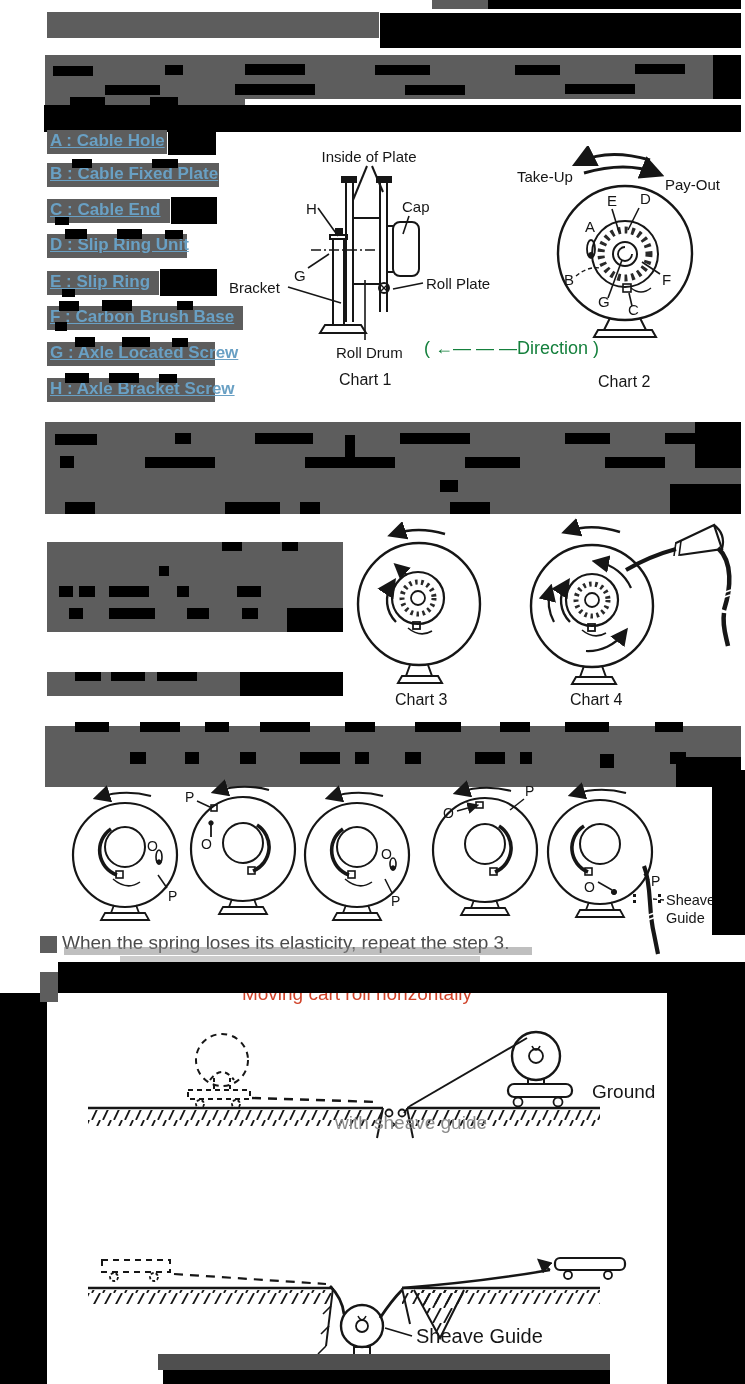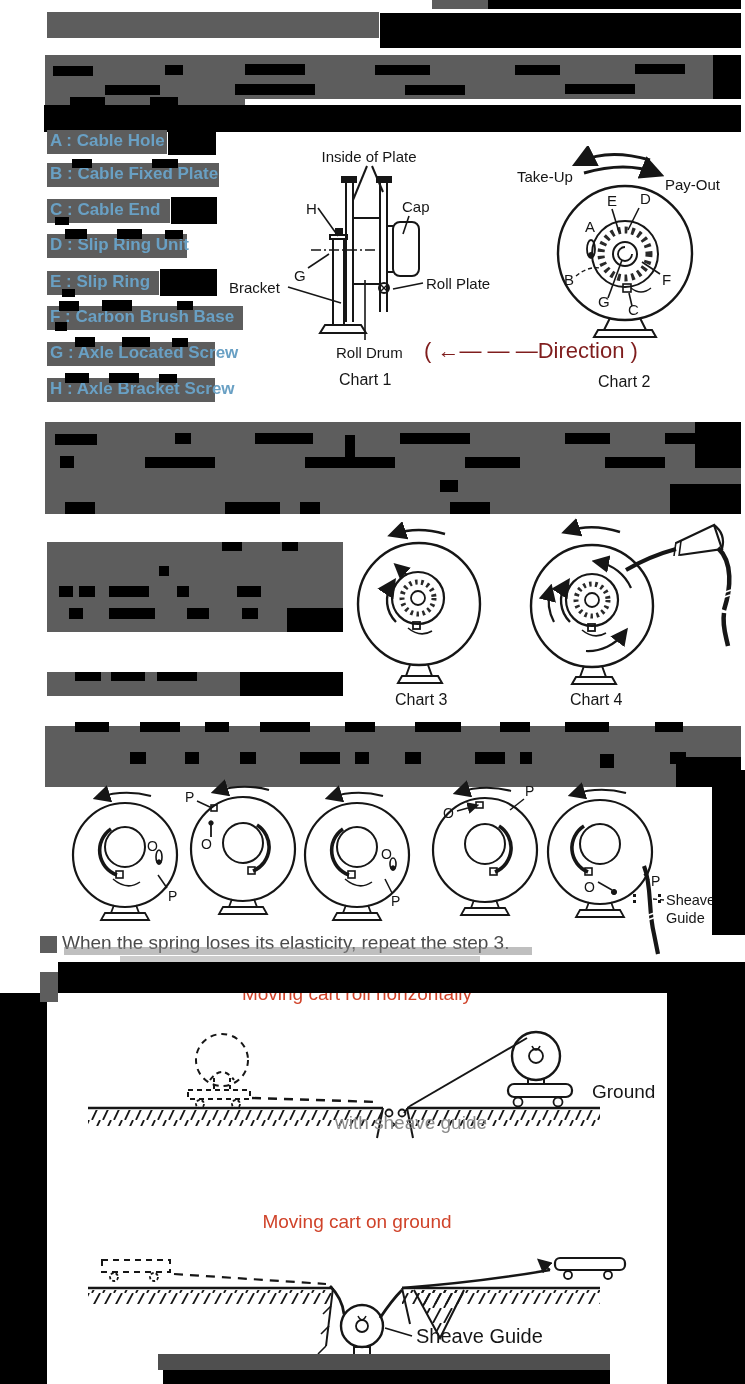--- a/index.html
+++ b/index.html
@@ -5,27 +5,27 @@
   html,body{margin:0;padding:0;background:#fff;}
   #page{position:relative;width:745px;height:1384px;background:#fff;overflow:hidden;
         font-family:"Liberation Sans", sans-serif;}
   .abs{position:absolute;}
   .redact{background:#5d5d5d;}
   .black{background:#000;}
   .spot{position:absolute;background:#000;}
   .title{color:#d0432a;font-size:23px;font-weight:bold;letter-spacing:.2px;}
   .part-item{height:24px;}
   .part-item span{position:absolute;left:3px;top:1px;white-space:nowrap;
-      color:#69a0c4;font-size:17px;font-weight:bold;}
+      color:#69a0c4;font-size:17px;font-weight:bold;text-decoration:underline;}
   .diag text{font-family:"Liberation Sans",sans-serif;fill:#161616;}
   .diag line,.diag path,.diag circle,.diag rect,.diag ellipse{vector-effect:none;}
   .cap-gray{color:#8a8a8a;font-size:19px;text-align:center;}
   .cap-red{color:#d0432a;font-size:19px;text-align:center;}
   .notetext{color:#4a4a4a;font-size:19px;white-space:nowrap;}
-  .dirnote{color:#7f1d1d;font-size:22px;white-space:nowrap;}
+  .dirnote{color:#15803d;font-size:18px;white-space:nowrap;}
 </style>
 </head>
 <body>
 
 <div id="page">
 
   <div class="abs redact" style="left:432px;top:0;width:56px;height:9px;"></div>
   <div class="abs black" style="left:488px;top:0;width:253px;height:9px;"></div>
 
   <div class="abs redact" style="left:47px;top:12px;width:332px;height:26px;"></div>
@@ -437,21 +437,20 @@
       <circle cx="438" cy="84" r="4.5" stroke-width="1.8"></circle>
         <circle cx="478" cy="84" r="4.5" stroke-width="1.8"></circle>
       <path d="M330,88 L447,20" stroke-width="2"></path>
       <path d="M330,88 Q326,92 324,95" stroke-width="1.8"></path>
     </g>
     <text x="512" y="80" font-size="19">Ground</text>
   </svg>
 
   <div class="abs cap-gray" style="left:47px;top:1112px;width:696px;padding-left:16px;">with sheave guide</div>
 
-  <div class="abs cap-red" style="left:47px;top:1211px;width:620px;">Moving cart on ground</div>
 
   <svg class="abs diag" style="left:80px;top:1248px;" width="590" height="118" viewBox="0 0 590 118">
     <defs>
       <pattern id="hatchB" patternUnits="userSpaceOnUse" width="11" height="15">
         <line x1="1" y1="15" x2="9" y2="0" stroke="#161616" stroke-width="1.8"></line>
       </pattern>
     </defs>
     <g stroke="#161616" fill="none">
       <line x1="8" y1="40" x2="253" y2="40" stroke-width="2.6"></line>
       <rect x="8" y="42" width="245" height="14" fill="url(#hatchB)" stroke="none"></rect>

